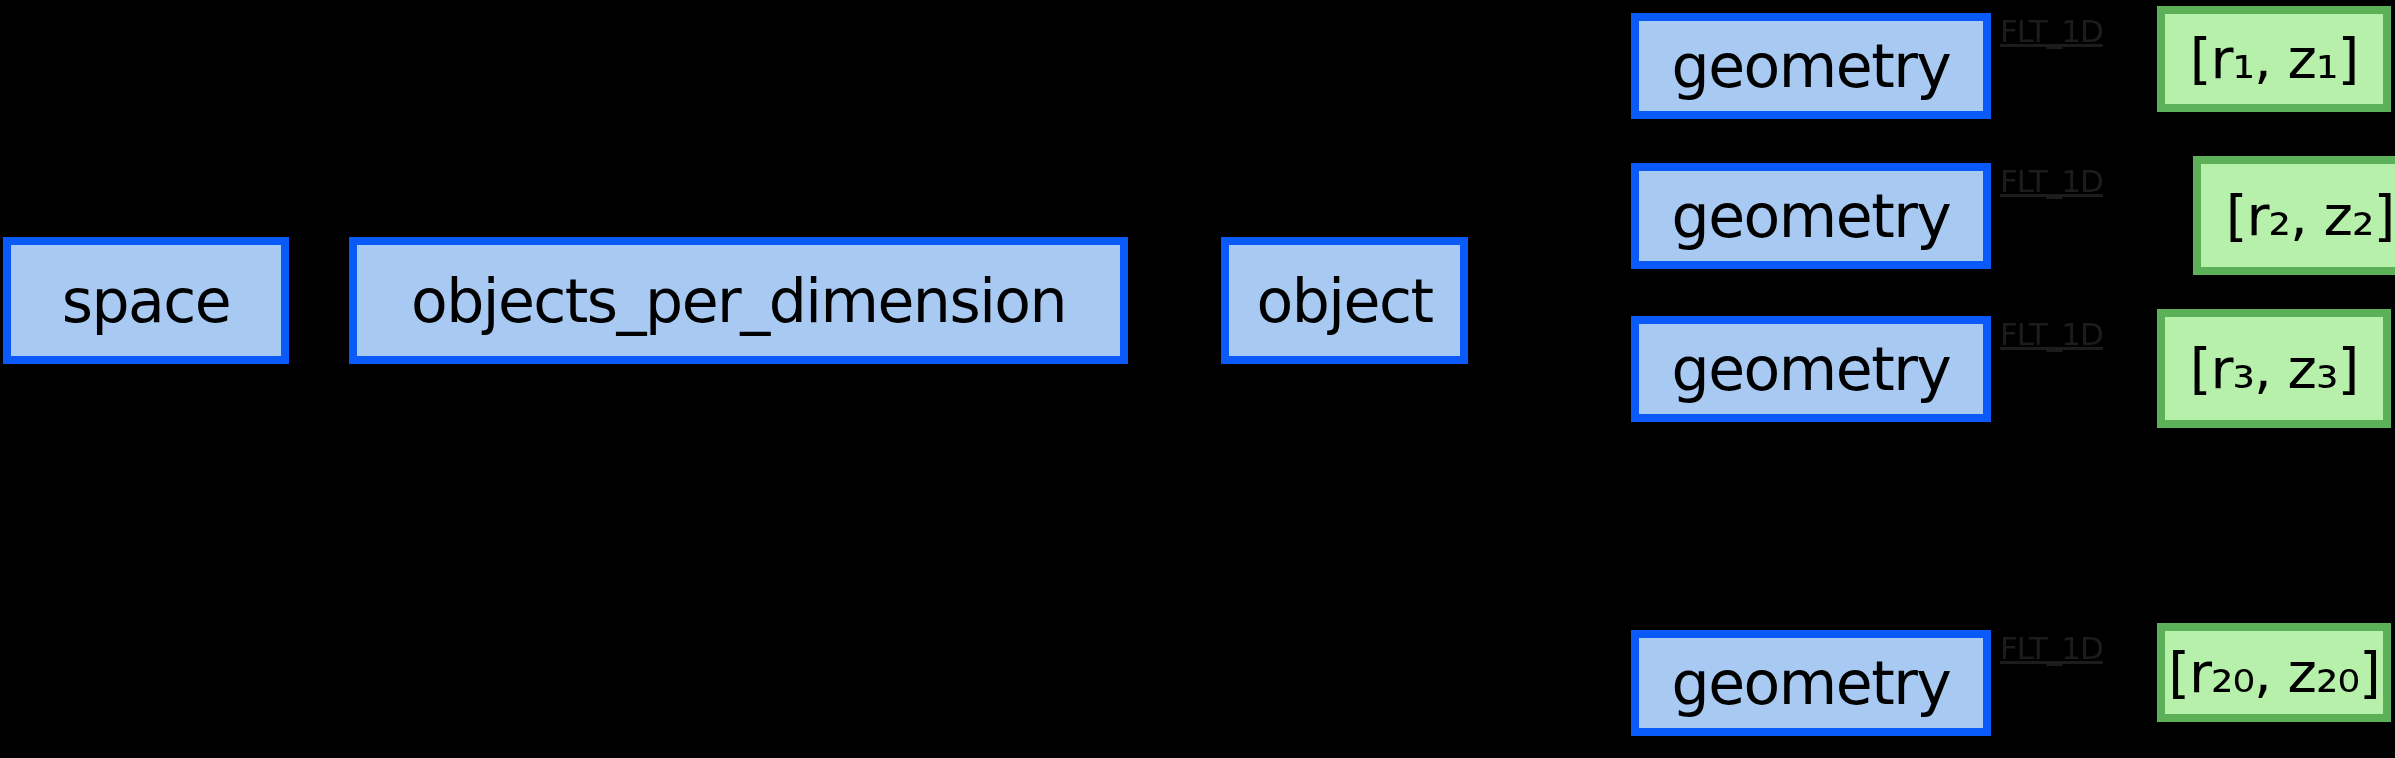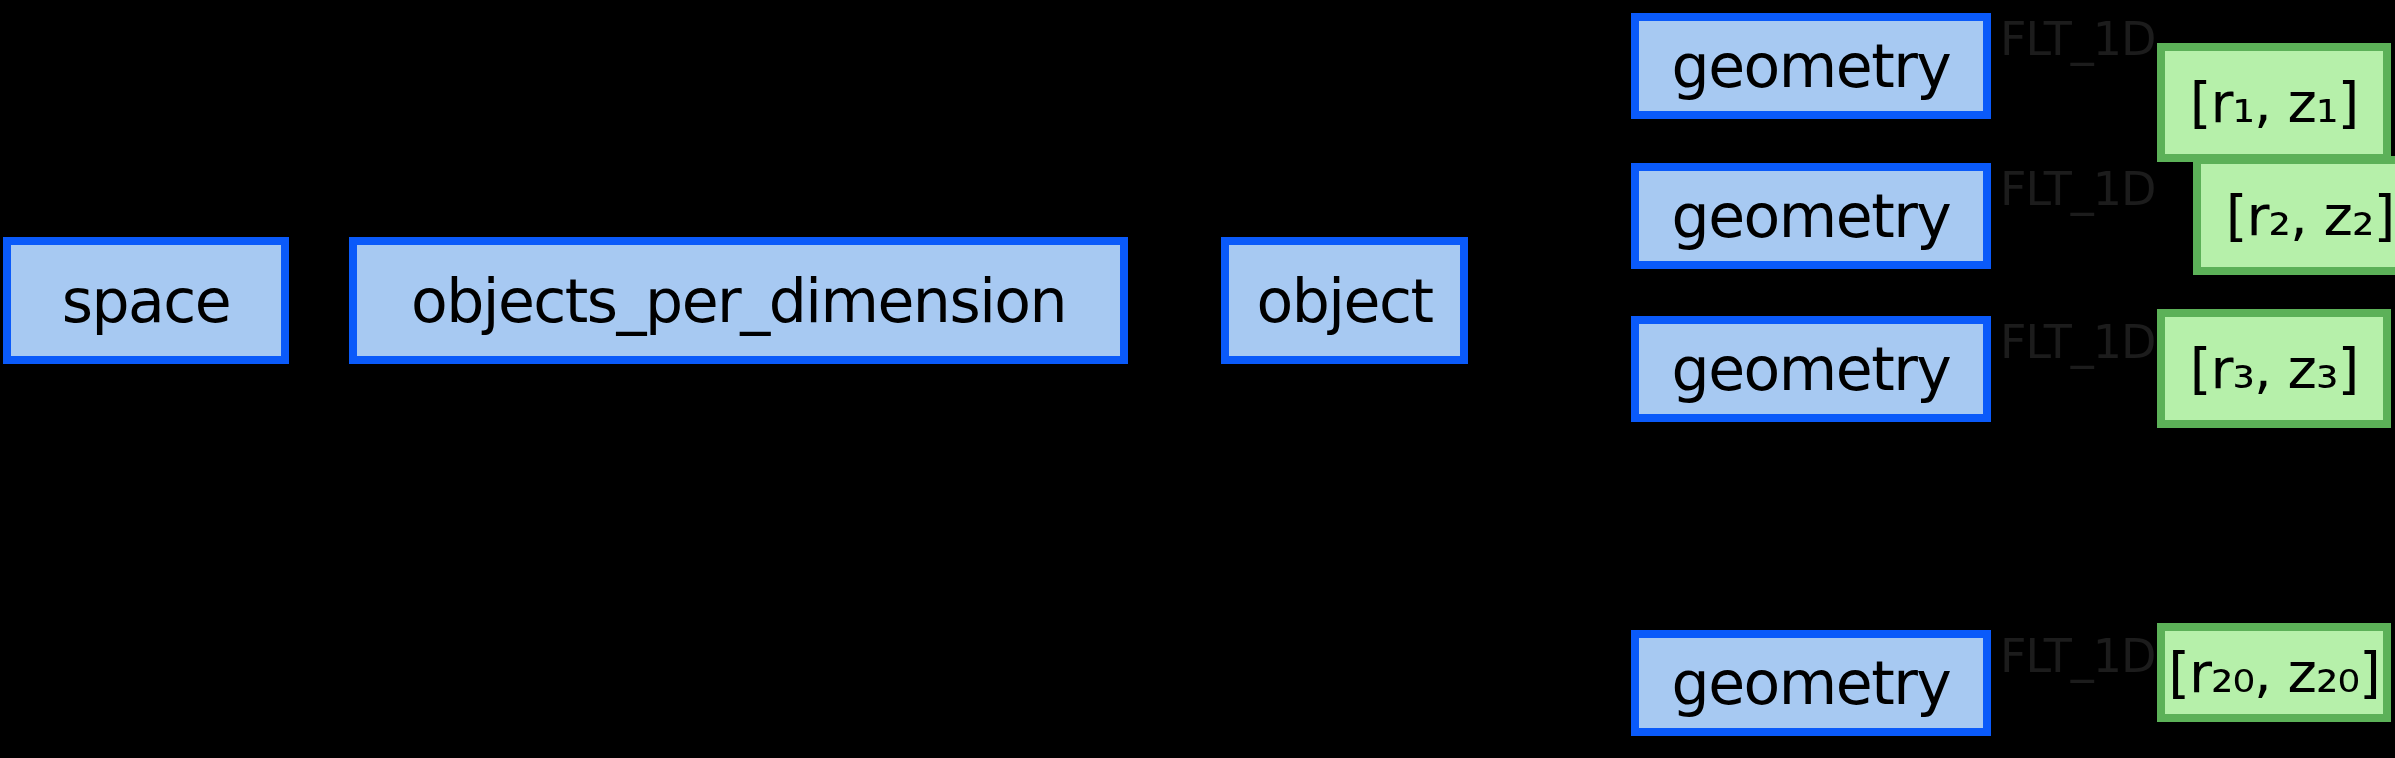--- a/index.html
+++ b/index.html
@@ -39,35 +39,36 @@
     letter-spacing: -1.5px;
   }
   .node.green {
     background: var(--leaf-fill, #b6f0aa);
     border: 8px solid var(--leaf-border, #5cb158);
     font-size: 56px;
     letter-spacing: -1px;
   }
   .edge-label {
     position: absolute;
-    font-size: 46px;
+    font-size: 31px;
     line-height: 1;
     letter-spacing: -1px;
     color: var(--edge-label-color, #1c1c1c);
     white-space: nowrap;
+    text-decoration: underline;
   }
   
   .n-space   { left: 3px;    top: 237px; width: 286px; height: 127px; }
   .n-opd     { left: 349px;  top: 237px; width: 779px; height: 127px; }
   .n-object  { left: 1221px; top: 237px; width: 247px; height: 127px; }
   .n-geo-0   { left: 1631px; top: 13px;  width: 360px; height: 106px; }
   .n-geo-1   { left: 1631px; top: 163px; width: 360px; height: 106px; }
   .n-geo-2   { left: 1631px; top: 316px; width: 360px; height: 106px; }
   .n-geo-3   { left: 1631px; top: 630px; width: 360px; height: 106px; }
-  .n-val-0   { left: 2157px; top: 6px;   width: 234px; height: 119px; margin-top: 37px; }
+  .n-val-0   { left: 2157px; top: 6px;   width: 234px; height: 106px; }
   .n-val-1   { left: 2157px; top: 156px; width: 234px; height: 119px; margin-left: 36px; }
   .n-val-2   { left: 2157px; top: 309px; width: 234px; height: 119px; justify-content: center; }
   .n-val-3   { left: 2157px; top: 623px; width: 234px; height: 99px; }
   .el-0      { left: 2000px; top: 16px;  }
   .el-1      { left: 2000px; top: 166px; }
   .el-2      { left: 2000px; top: 319px; }
   .el-3      { left: 2000px; top: 633px; }
 </style>
 </head>
 <body>

